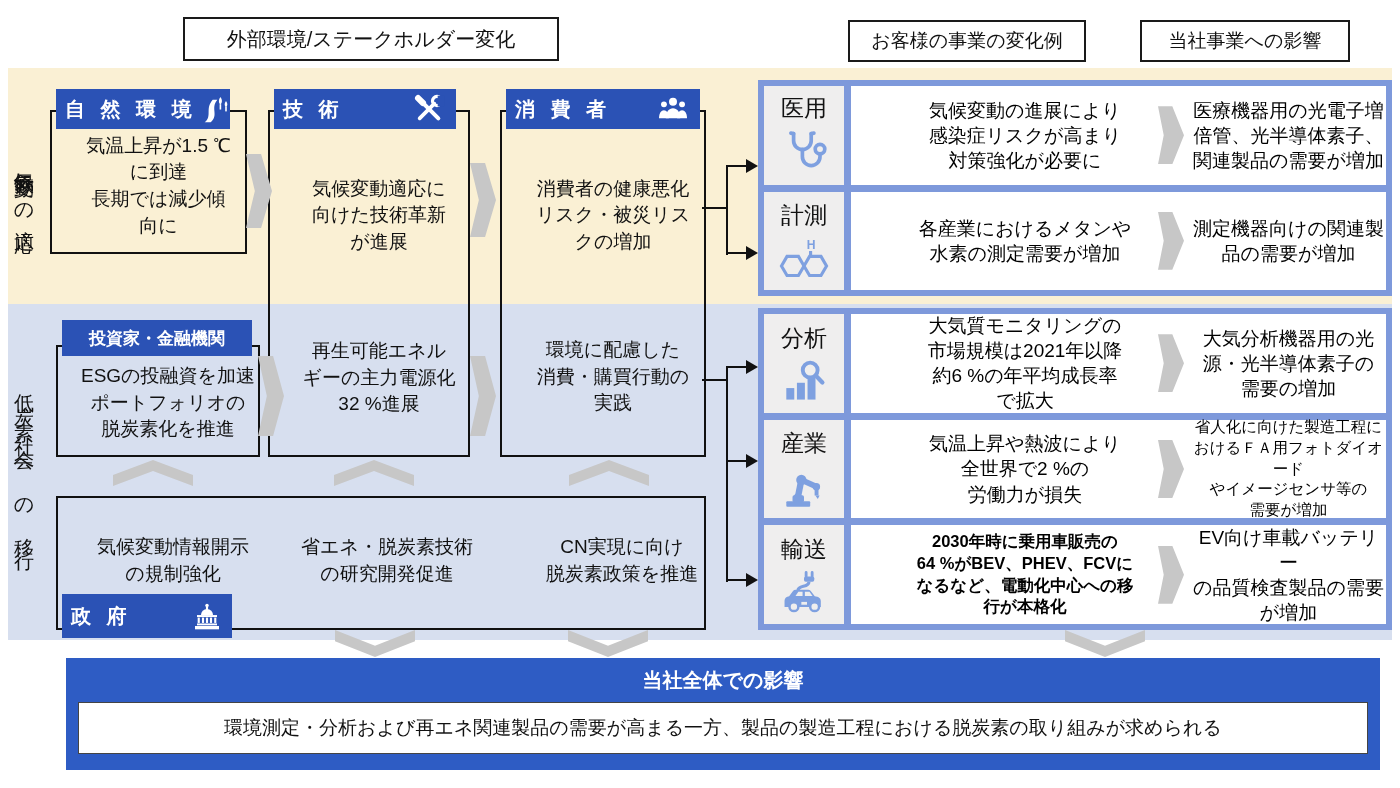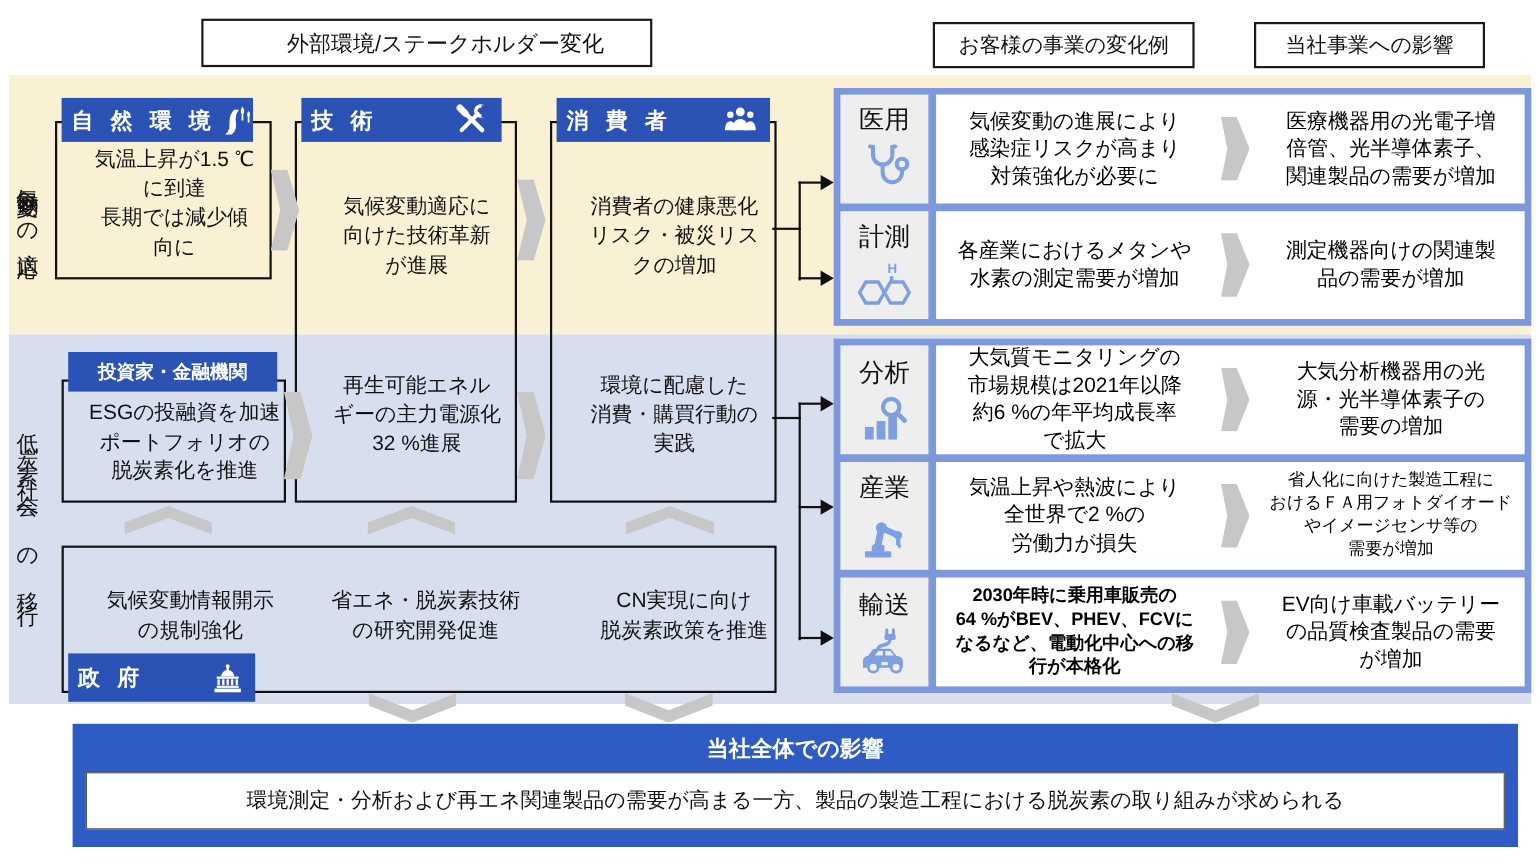--- a/index.html
+++ b/index.html
@@ -17,42 +17,42 @@
   .bar .bar-t.tight{letter-spacing:0;font-size:17px;margin:16px auto;}
   .btext{font-size:19px;line-height:1.4;color:#111;padding-left:12px;}
   .chev-r{background:#C7C7C7;clip-path:polygon(0% 0%,58% 0%,100% 50%,58% 100%,0% 100%,34% 50%);}
   .chev-u{background:#C7C7C7;clip-path:polygon(50% 0%,100% 58%,100% 100%,50% 42%,0% 100%,0% 58%);}
   .chev-d{background:#C7C7C7;clip-path:polygon(0% 0%,50% 58%,100% 0%,100% 42%,50% 100%,0% 42%);}
   .rowblock{background:#7E99DB;border:6px solid #7E99DB;box-sizing:border-box;display:flex;flex-direction:column;gap:7px;}
   .rrow{display:flex;gap:7px;flex:1;min-height:0;}
   .rlabel{width:80px;background:#EFEEEE;display:flex;flex-direction:column;align-items:center;justify-content:space-evenly;padding:4px 0;box-sizing:border-box;}
   .rlabel .rl-t{font-size:23px;color:#111;}
   .rcontent{flex:1;background:#fff;display:flex;align-items:center;}
-  .rchange{width:252px;font-size:19px;line-height:1.32;}
+  .rchange{width:252px;font-size:19px;line-height:1.32;margin-left:48px;}
   .rchange.small{font-size:16.5px;font-weight:bold;}
   .rchevwrap{width:40px;display:flex;align-items:center;justify-content:center;align-self:stretch;}
   .rchev{width:26px;height:58px;background:#C7C7C7;clip-path:polygon(0% 0%,55% 0%,100% 50%,55% 100%,0% 100%,22% 50%);}
   .rimpact{flex:1;font-size:19px;line-height:1.32;}
   .rimpact.small{font-size:15.5px;line-height:1.35;}
   .line{background:#111;}
   .ahead{width:0;height:0;border-left:12px solid #111;border-top:7px solid transparent;border-bottom:7px solid transparent;}
   .banner{background:#2E5CC4;box-sizing:border-box;}
   .banner-title{height:44px;color:#fff;font-weight:bold;font-size:20px;}
   .banner-inner{margin:0 12px;height:52px;background:#fff;border:1px solid #444;font-size:19px;color:#111;box-sizing:border-box;}
   svg{display:block;}
 </style>
 </head>
 <body>
 
 <div id="stage">
 
   <div class="abs band-yellow" style="left:8px;top:68px;width:1384px;height:236px;"></div>
   <div class="abs band-blue" style="left:8px;top:304px;width:1384px;height:336px;"></div>
 
-  <div class="abs hdr-box center" style="left:183px;top:17px;width:372px;height:40px;padding-left:34px;">
+  <div class="abs hdr-box center" style="left:183px;top:17px;width:372px;height:40px;">
     <span>外部環境/ステークホルダー変化</span>
   </div>
   <div class="abs hdr-box center" style="left:848px;top:20px;width:234px;height:38px;font-size:19px;">
     <span>お客様の事業の変化例</span>
   </div>
   <div class="abs hdr-box center" style="left:1140px;top:20px;width:206px;height:38px;font-size:19px;">
     <span>当社事業への影響</span>
   </div>
 
   <div class="abs vlabel" style="left:8px;top:98px;width:34px;height:180px;letter-spacing:2px;">気候変動への適応</div>

